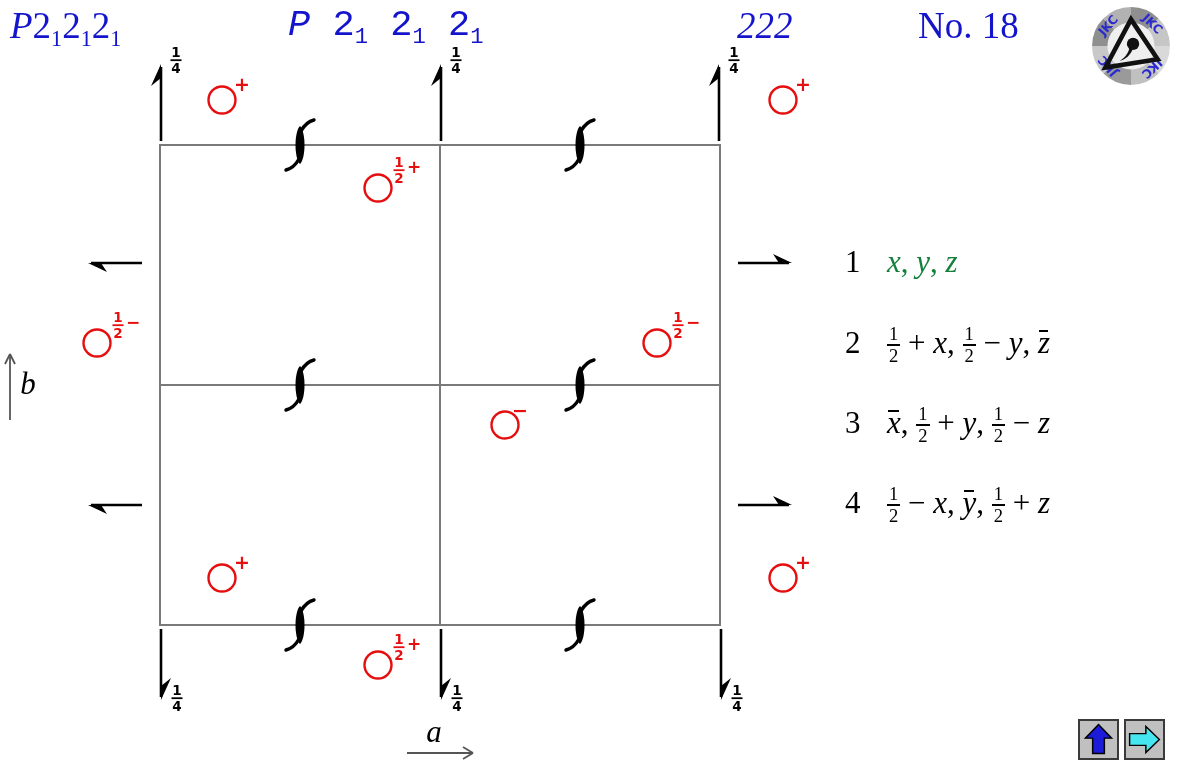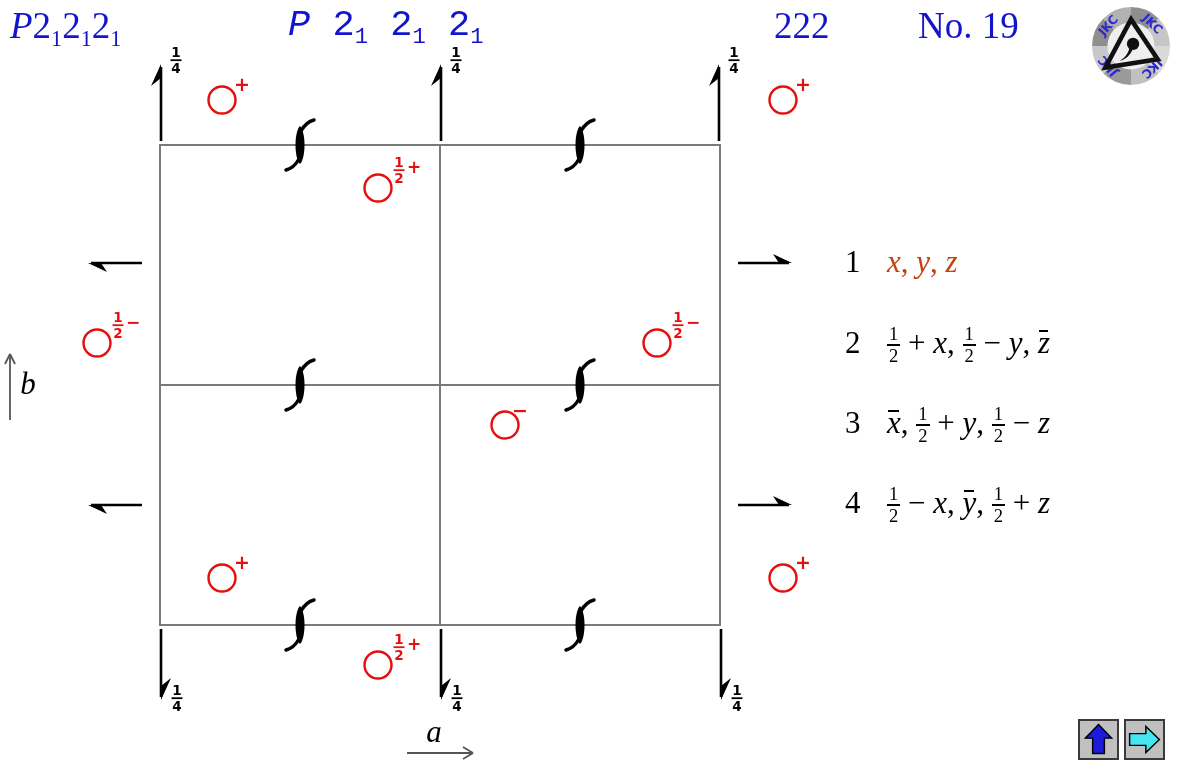--- a/index.html
+++ b/index.html
@@ -7,35 +7,35 @@
     width:1180px;height:770px;position:relative;overflow:hidden;
     background:#ffffff;font-family:"Liberation Sans",sans-serif;
   }
   
   .hdr{
     position:absolute;top:4px;font-family:"Liberation Serif","DejaVu Serif",serif;
     font-size:37px;color:#1414cc;white-space:pre;
   }
   #hm1{left:10px;}
   #hm2{left:288px;font-family:Liberation Mono, monospace;}
-  #pg{left:774px;}
+  #pg{left:737px;font-style:italic;}
   #no{left:918px;}
   .tk-i{font-style:italic;}
   .tk-s{font-size:0.60em;vertical-align:sub;}
   
   #cell-svg{position:absolute;left:0;top:0;}
   
   #positions{position:absolute;left:0;top:0;}
   .pos-line{
     position:absolute;left:845px;font-family:"Liberation Serif","DejaVu Serif",serif;
     font-size:31px;color:#000;white-space:pre;
   }
   .pos-num{display:inline-block;width:42px;}
   .pos-expr .v{font-style:italic;}
-  .pos-line.blue .pos-expr{color:#c2410c;text-align:right;}
+  .pos-line.blue .pos-expr{color:#15803d;text-align:right;}
   .sfrac{
     display:inline-block;text-align:center;vertical-align:-0.48em;
     font-size:0.60em;line-height:1.06;font-style:normal;
   }
   .sfrac .fn{display:block;border-bottom:2px solid currentColor;padding:0 2px;}
   .sfrac .fd{display:block;}
   .obar{position:relative;display:inline-block;}
   .obar::after{
     content:"";position:absolute;left:1px;right:2px;top:0.16em;
     border-top:2px solid currentColor;
@@ -49,21 +49,21 @@
     border:2px solid #3a3a3a;box-sizing:border-box;cursor:pointer;
     display:flex;align-items:center;justify-content:center;
   }
 </style>
 </head>
 <body>
 
 <div id="hm1" class="hdr"><span class="tk-i">P</span><span>2</span><span class="tk-s">1</span><span>2</span><span class="tk-s">1</span><span>2</span><span class="tk-s">1</span></div>
 <div id="hm2" class="hdr"><span class="tk-i">P</span><span> 2</span><span class="tk-s">1</span><span> 2</span><span class="tk-s">1</span><span> 2</span><span class="tk-s">1</span></div>
 <div id="pg" class="hdr">222</div>
-<div id="no" class="hdr">No. 19</div>
+<div id="no" class="hdr">No. 18</div>
 
 <svg id="logo" width="82" height="82" viewBox="0 0 80 80">
   <g>
     <path d="M40,40 L40,2  A38,38 0 0 1 66.9,13.1 Z" fill="#8f8f8f"></path>
     <path d="M40,40 L66.9,13.1 A38,38 0 0 1 78,40 Z" fill="#c6c6c6"></path>
     <path d="M40,40 L78,40 A38,38 0 0 1 66.9,66.9 Z" fill="#d9d9d9"></path>
     <path d="M40,40 L66.9,66.9 A38,38 0 0 1 40,78 Z" fill="#c0c0c0"></path>
     <path d="M40,40 L40,78 A38,38 0 0 1 13.1,66.9 Z" fill="#9a9a9a"></path>
     <path d="M40,40 L13.1,66.9 A38,38 0 0 1 2,40 Z" fill="#c8c8c8"></path>
     <path d="M40,40 L2,40 A38,38 0 0 1 13.1,13.1 Z" fill="#8f8f8f"></path>

